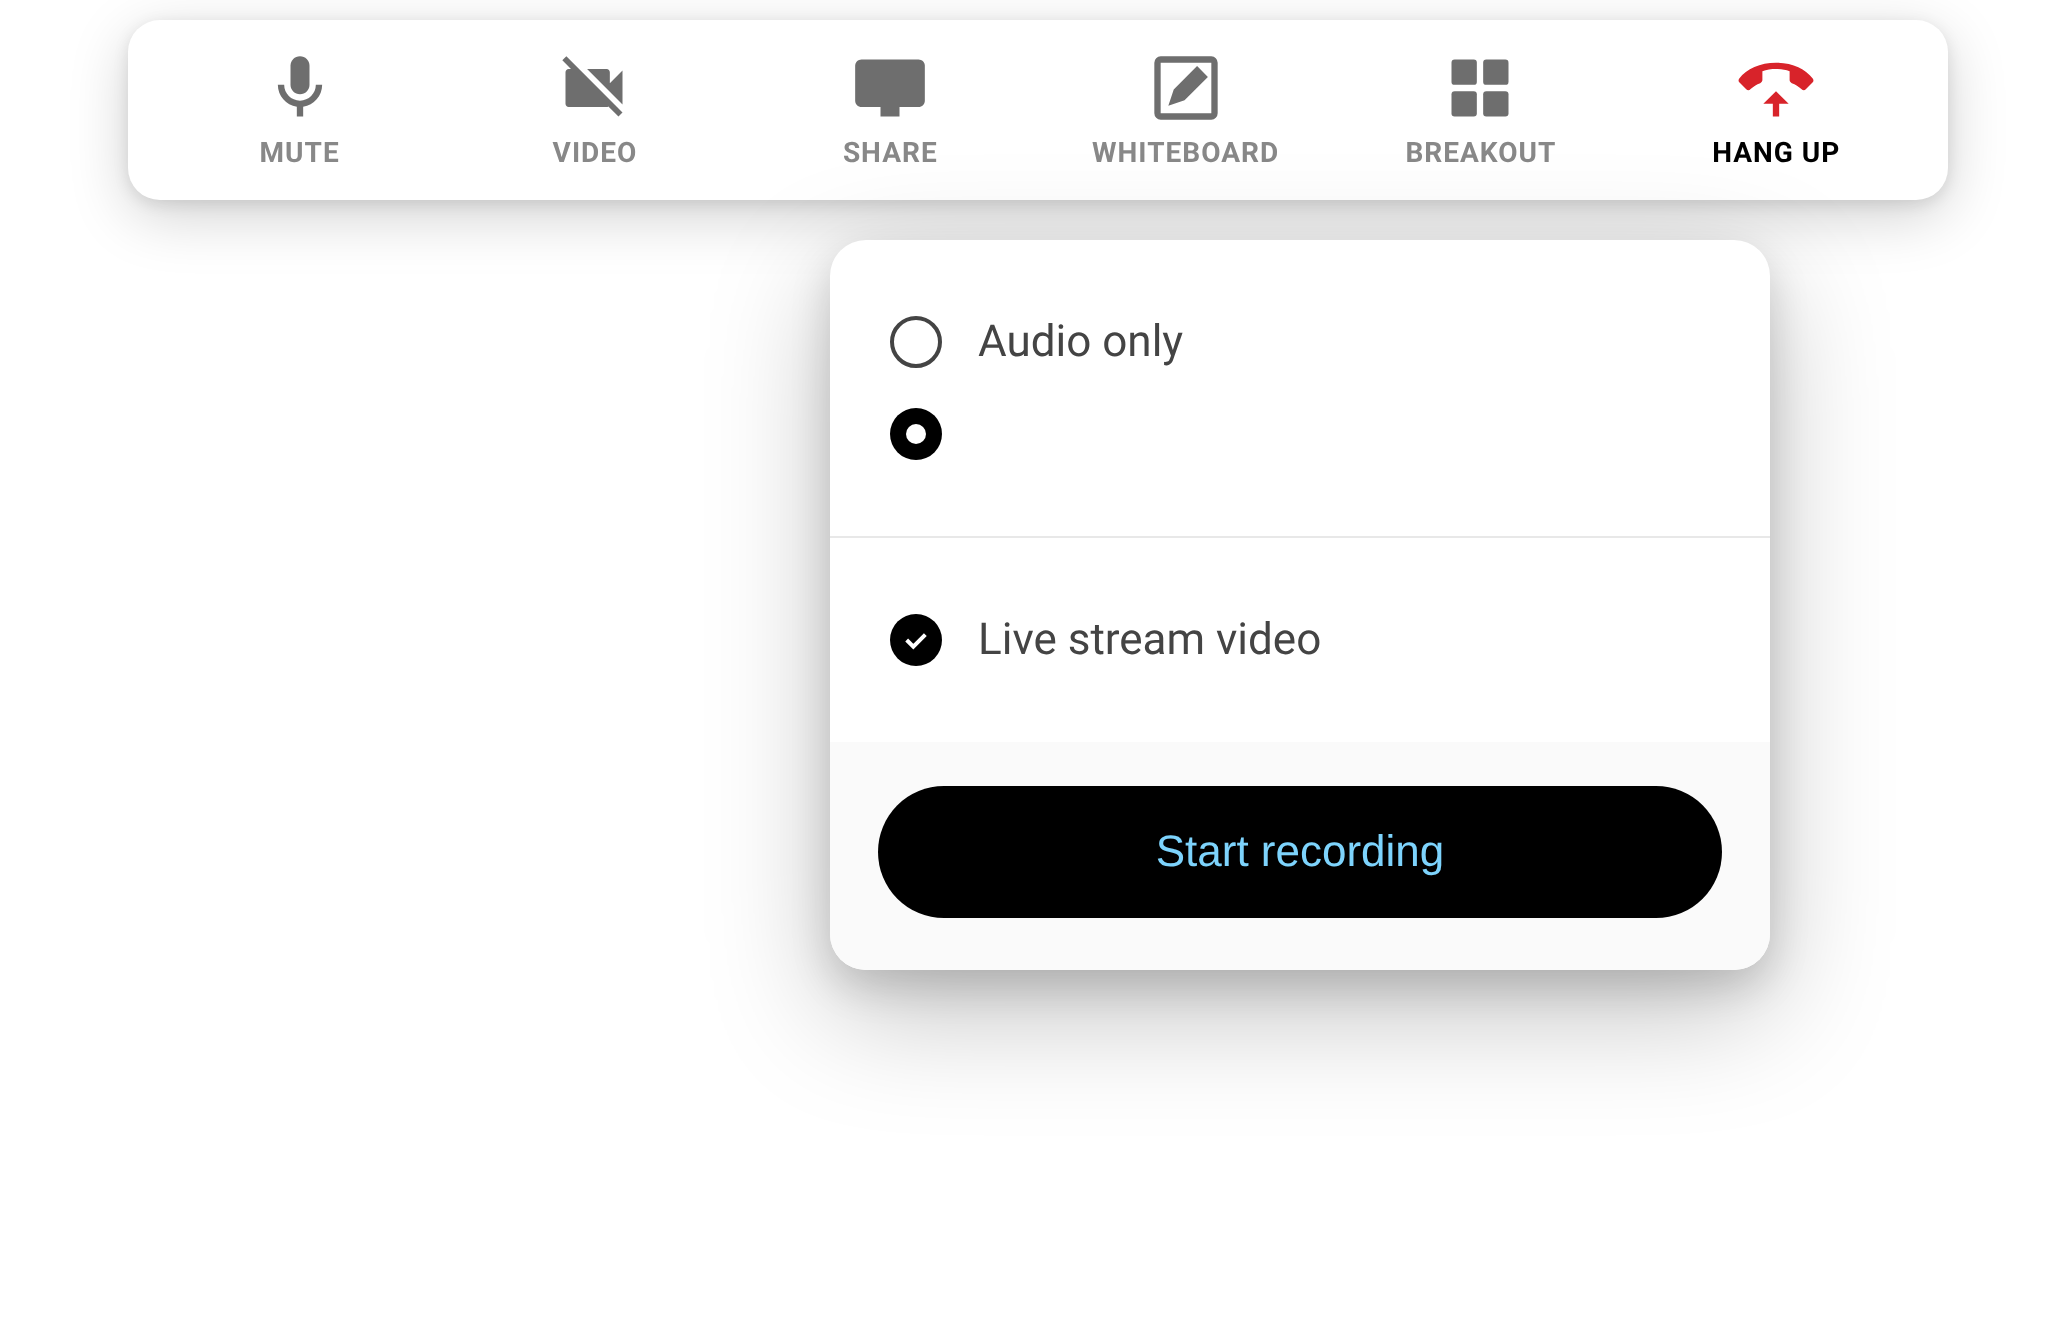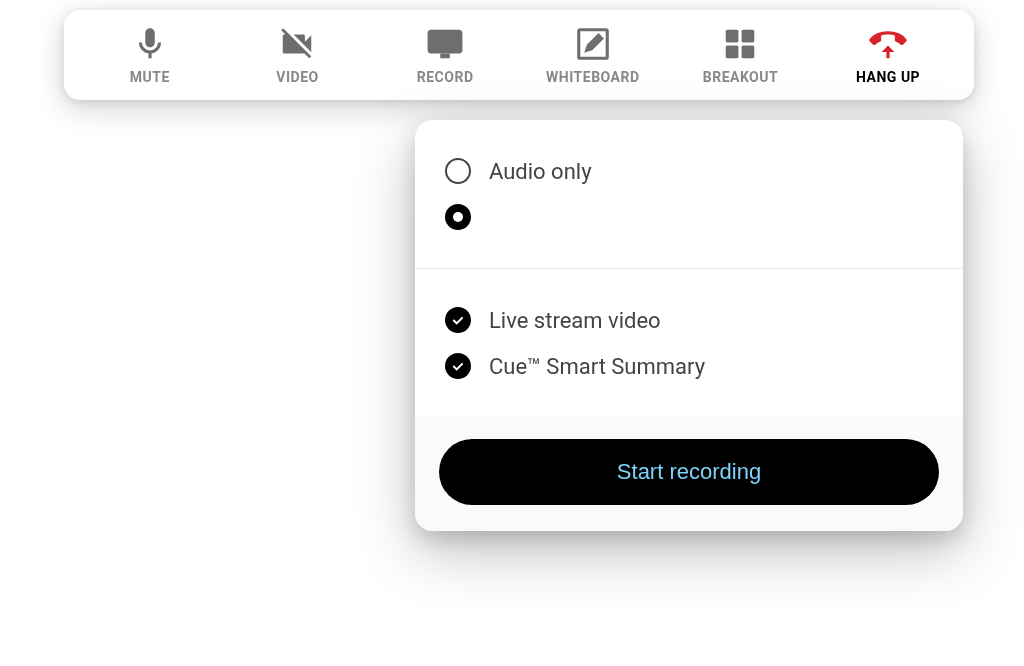--- a/index.html
+++ b/index.html
@@ -80,21 +80,21 @@
       height: 0;
       border-left: 6px solid transparent;
       border-right: 6px solid transparent;
       border-top: 7px solid #c0c0c0;
     }
     
     .popup {
       position: absolute;
       top: 120px;
       left: 415px;
-      width: 548px;
+      width: 470px;
       background: #ffffff;
       border-radius: 18px;
       box-shadow: 0 20px 60px rgba(0,0,0,0.25), 0 8px 20px rgba(0,0,0,0.15);
       overflow: hidden;
     }
     
     .popup-section {
       padding: 28px 30px;
     }
     
@@ -206,21 +206,21 @@
     <div class="toolbar-label">VIDEO</div>
   </div>
 
   <div class="toolbar-item">
     <div class="toolbar-icon">
       <svg viewBox="0 0 24 24" fill="currentColor">
         <path d="M21 3H3c-1.1 0-2 .9-2 2v11c0 1.1.9 2 2 2h18c1.1 0 2-.9 2-2V5c0-1.1-.9-2-2-2z"></path>
         <rect x="9" y="18" width="6" height="3"></rect>
       </svg>
     </div>
-    <div class="toolbar-label">RECORD</div>
+    <div class="toolbar-label">SHARE</div>
   </div>
 
   <div class="toolbar-item">
     <div class="toolbar-icon">
       <svg viewBox="0 0 24 24" fill="none" stroke="currentColor" stroke-width="2">
         <rect x="3" y="3" width="18" height="18" rx="1"></rect>
         <path d="M15.5 6.5l2 2L11 15l-3 1 1-3 6.5-6.5z" fill="currentColor"></path>
       </svg>
     </div>
     <div class="toolbar-label">WHITEBOARD</div>
@@ -265,27 +265,19 @@
 
   <div class="popup-section">
     <div class="check-option">
       <div class="check-circle">
         <svg viewBox="0 0 24 24">
             <polyline points="5 12 10 17 19 8"></polyline>
           </svg>
       </div>
       <div class="option-label">Live stream video</div>
     </div>
-    <div class="check-option">
-      <div class="check-circle">
-        <svg viewBox="0 0 24 24">
-            <polyline points="5 12 10 17 19 8"></polyline>
-          </svg>
-      </div>
-      <div class="option-label">Cue™ Smart Summary</div>
-    </div>
   </div>
 
   <div class="popup-footer">
     <button class="start-button">Start recording</button>
   </div>
 
 </div>
 
 </body></html>

